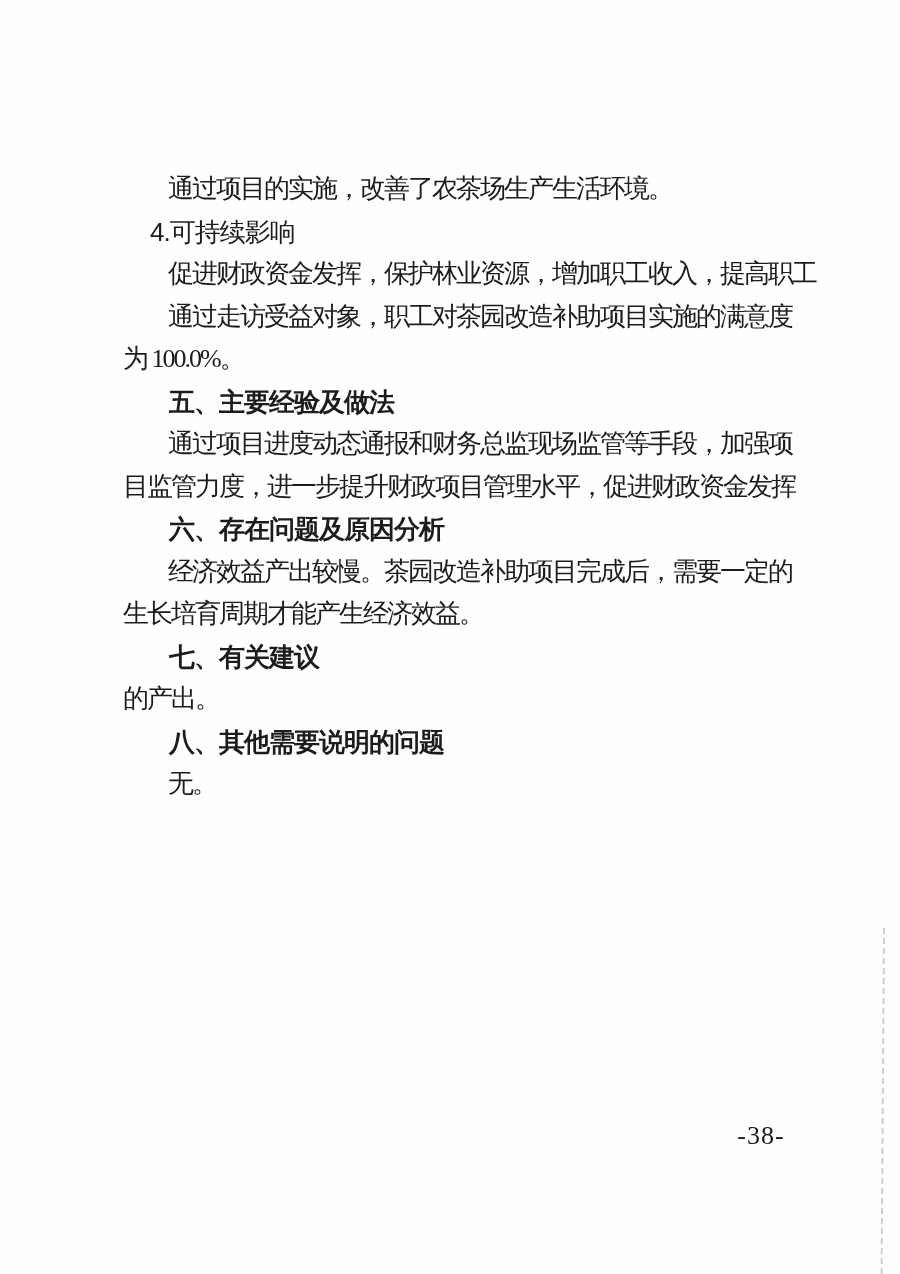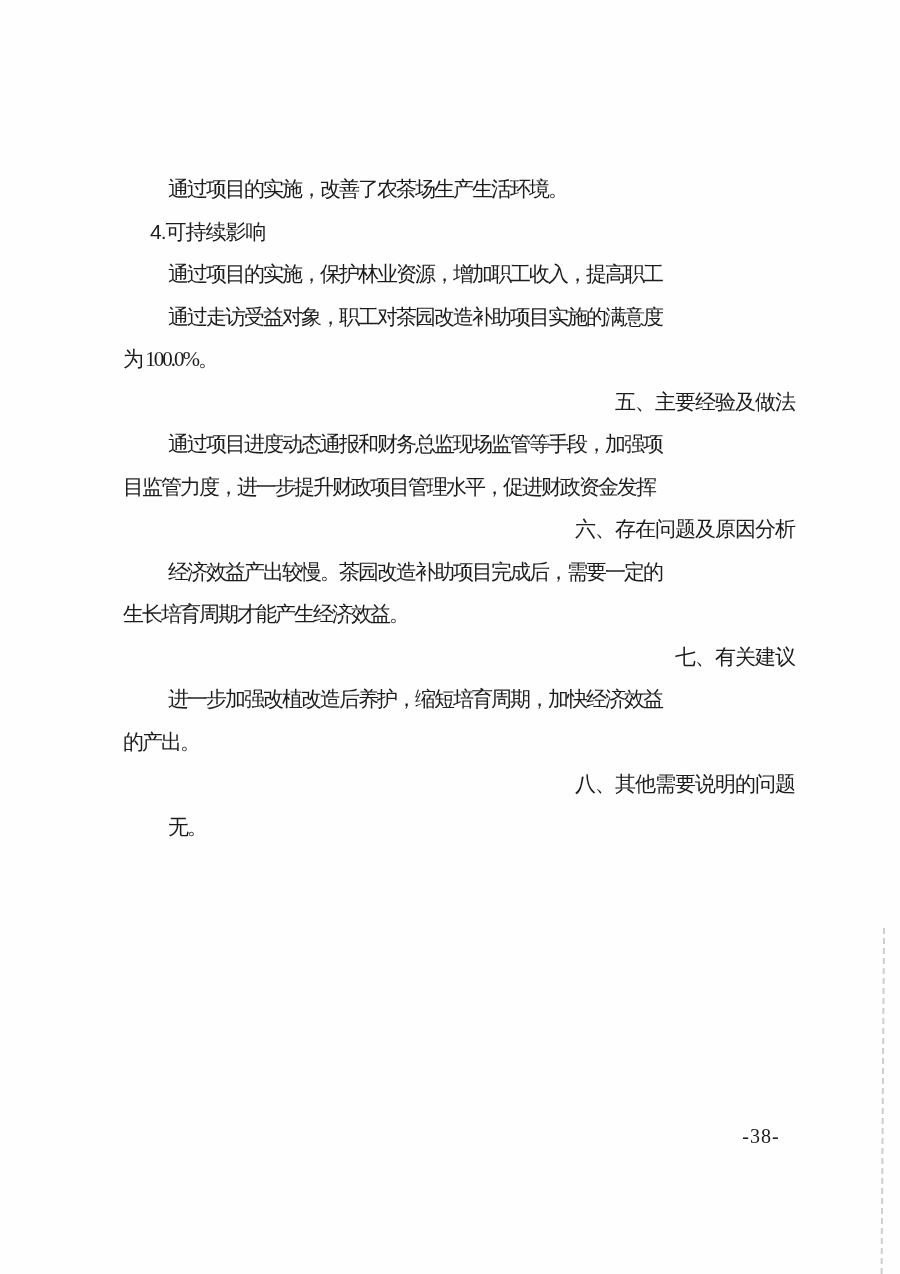--- a/index.html
+++ b/index.html
@@ -23,21 +23,21 @@
   .doc-body {
     position: absolute;
     left: 123px;
     top: 168px;
     width: 672px;
   }
 
   .line {
     height: 42.5px;
     line-height: 42.5px;
-    font-size: 21px;
+    font-size: 26px;
     letter-spacing: -2px;
     white-space: nowrap;
     color: #1c1c1c;
   }
 
   
   .line.indent { padding-left: 45px; }
 
   
   .line.flush { padding-left: 0; }
@@ -46,35 +46,34 @@
   .line.h-num {
     padding-left: 27px;
     font-weight: 400;
     font-family: "Liberation Sans", "DejaVu Sans", sans-serif;
     letter-spacing: -1px;
   }
 
   
   .line.h-main {
     padding-left: 46px;
-    font-weight: 400;
+    font-weight: 700;
     font-family: "Liberation Sans", "DejaVu Sans", sans-serif;
     letter-spacing: -1px;
-    text-align: right;
   }
 
   .page-number {
     position: absolute;
     left: 716px;
     top: 1117px;
     width: 90px;
     height: 38px;
     line-height: 38px;
     text-align: center;
-    font-size: 20px;
+    font-size: 26px;
     letter-spacing: 1px;
     color: #1c1c1c;
   }
 
   .scan-artifact {
     position: absolute;
     left: 883px;
     top: 928px;
     height: 346px;
     width: 0;
@@ -85,31 +84,30 @@
   }
 </style>
 </head>
 <body>
 
 <div class="page">
 
   <div class="doc-body">
     <div class="line indent">通过项目的实施，改善了农茶场生产生活环境。</div>
     <div class="line h-num">4.可持续影响</div>
-    <div class="line indent">通过项目的实施，保护林业资源，增加职工收入，提高职工</div>
+    <div class="line indent">促进财政资金发挥，保护林业资源，增加职工收入，提高职工</div>
     <div class="line indent">通过走访受益对象，职工对茶园改造补助项目实施的满意度</div>
     <div class="line flush">为 100.0%。</div>
     <div class="line h-main">五、主要经验及做法</div>
     <div class="line indent">通过项目进度动态通报和财务总监现场监管等手段，加强项</div>
     <div class="line flush">目监管力度，进一步提升财政项目管理水平，促进财政资金发挥</div>
     <div class="line h-main">六、存在问题及原因分析</div>
     <div class="line indent">经济效益产出较慢。茶园改造补助项目完成后，需要一定的</div>
     <div class="line flush">生长培育周期才能产生经济效益。</div>
     <div class="line h-main">七、有关建议</div>
-    <div class="line indent">进一步加强改植改造后养护，缩短培育周期，加快经济效益</div>
     <div class="line flush">的产出。</div>
     <div class="line h-main">八、其他需要说明的问题</div>
     <div class="line indent">无。</div>
   </div>
 
   <div class="page-number">-38-</div>
 
   <div class="scan-artifact"></div>
 
 </div>

